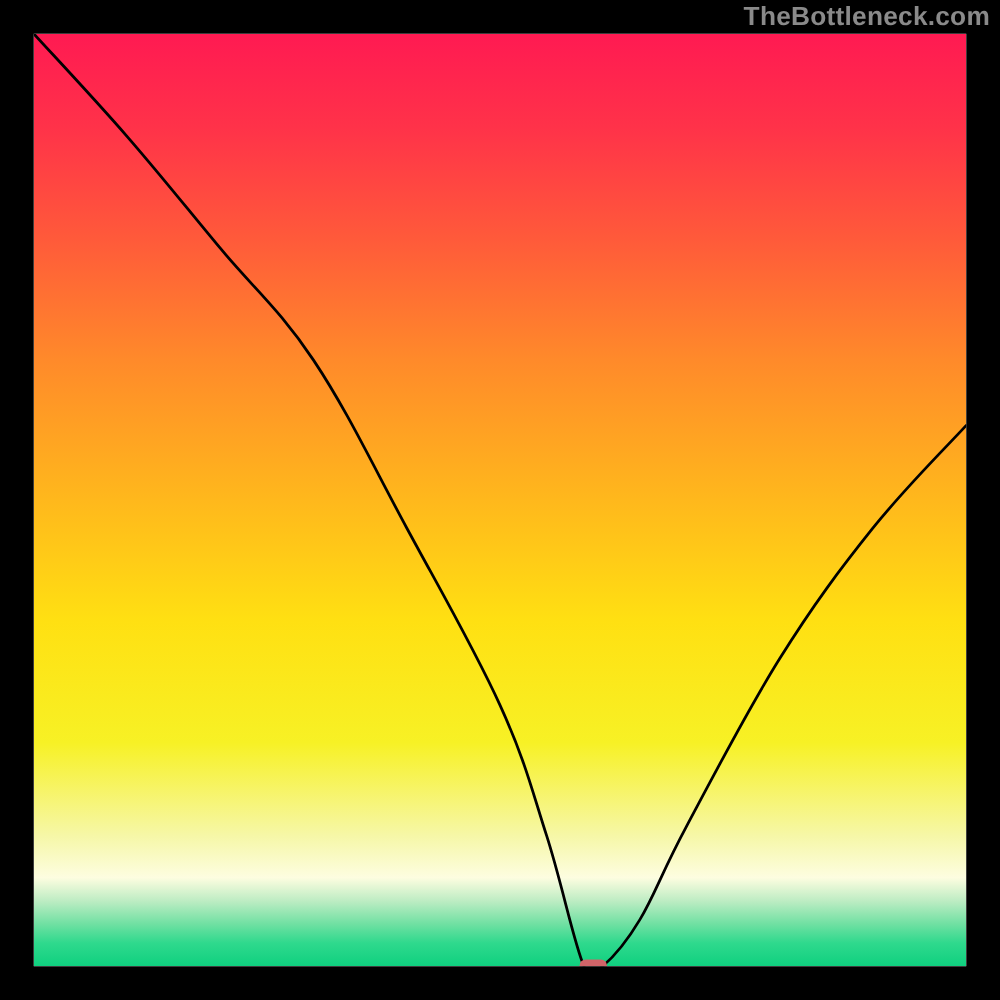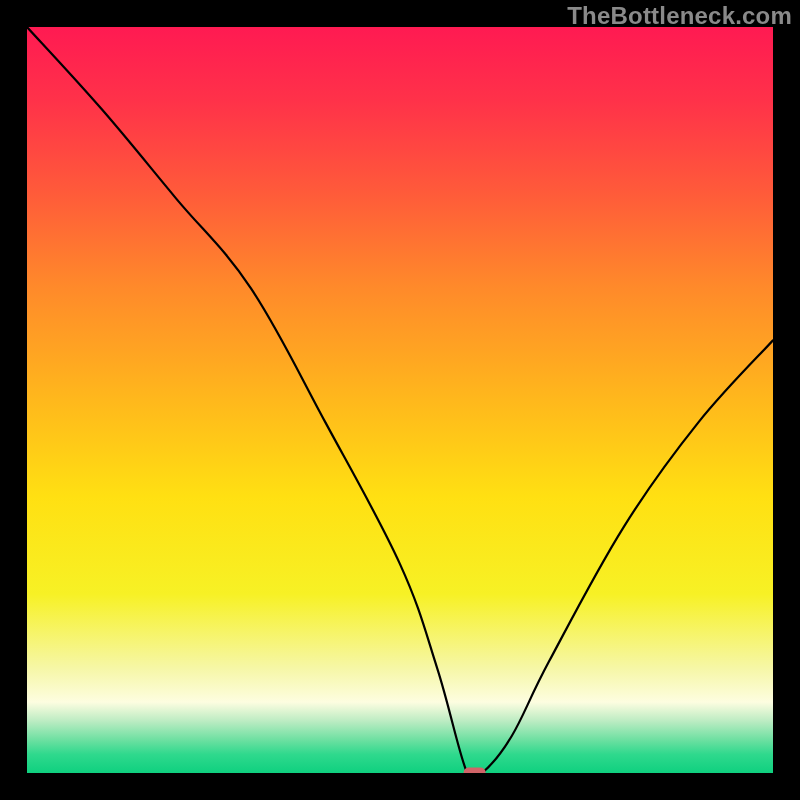--- a/index.html
+++ b/index.html
@@ -13,21 +13,21 @@
   .stage {
     position: relative;
     width: 800px;
     height: 800px;
   }
   .watermark {
     position: absolute;
     top: 2px;
     right: 8px;
     font-family: Arial, Helvetica, sans-serif;
-    font-size: 24px;
+    font-size: 21px;
     font-weight: 600;
     color: #8a8a8a;
     letter-spacing: 0.2px;
     user-select: none;
     z-index: 5;
   }
   svg.chart {
     position: absolute;
     left: 0;
     top: 0;

